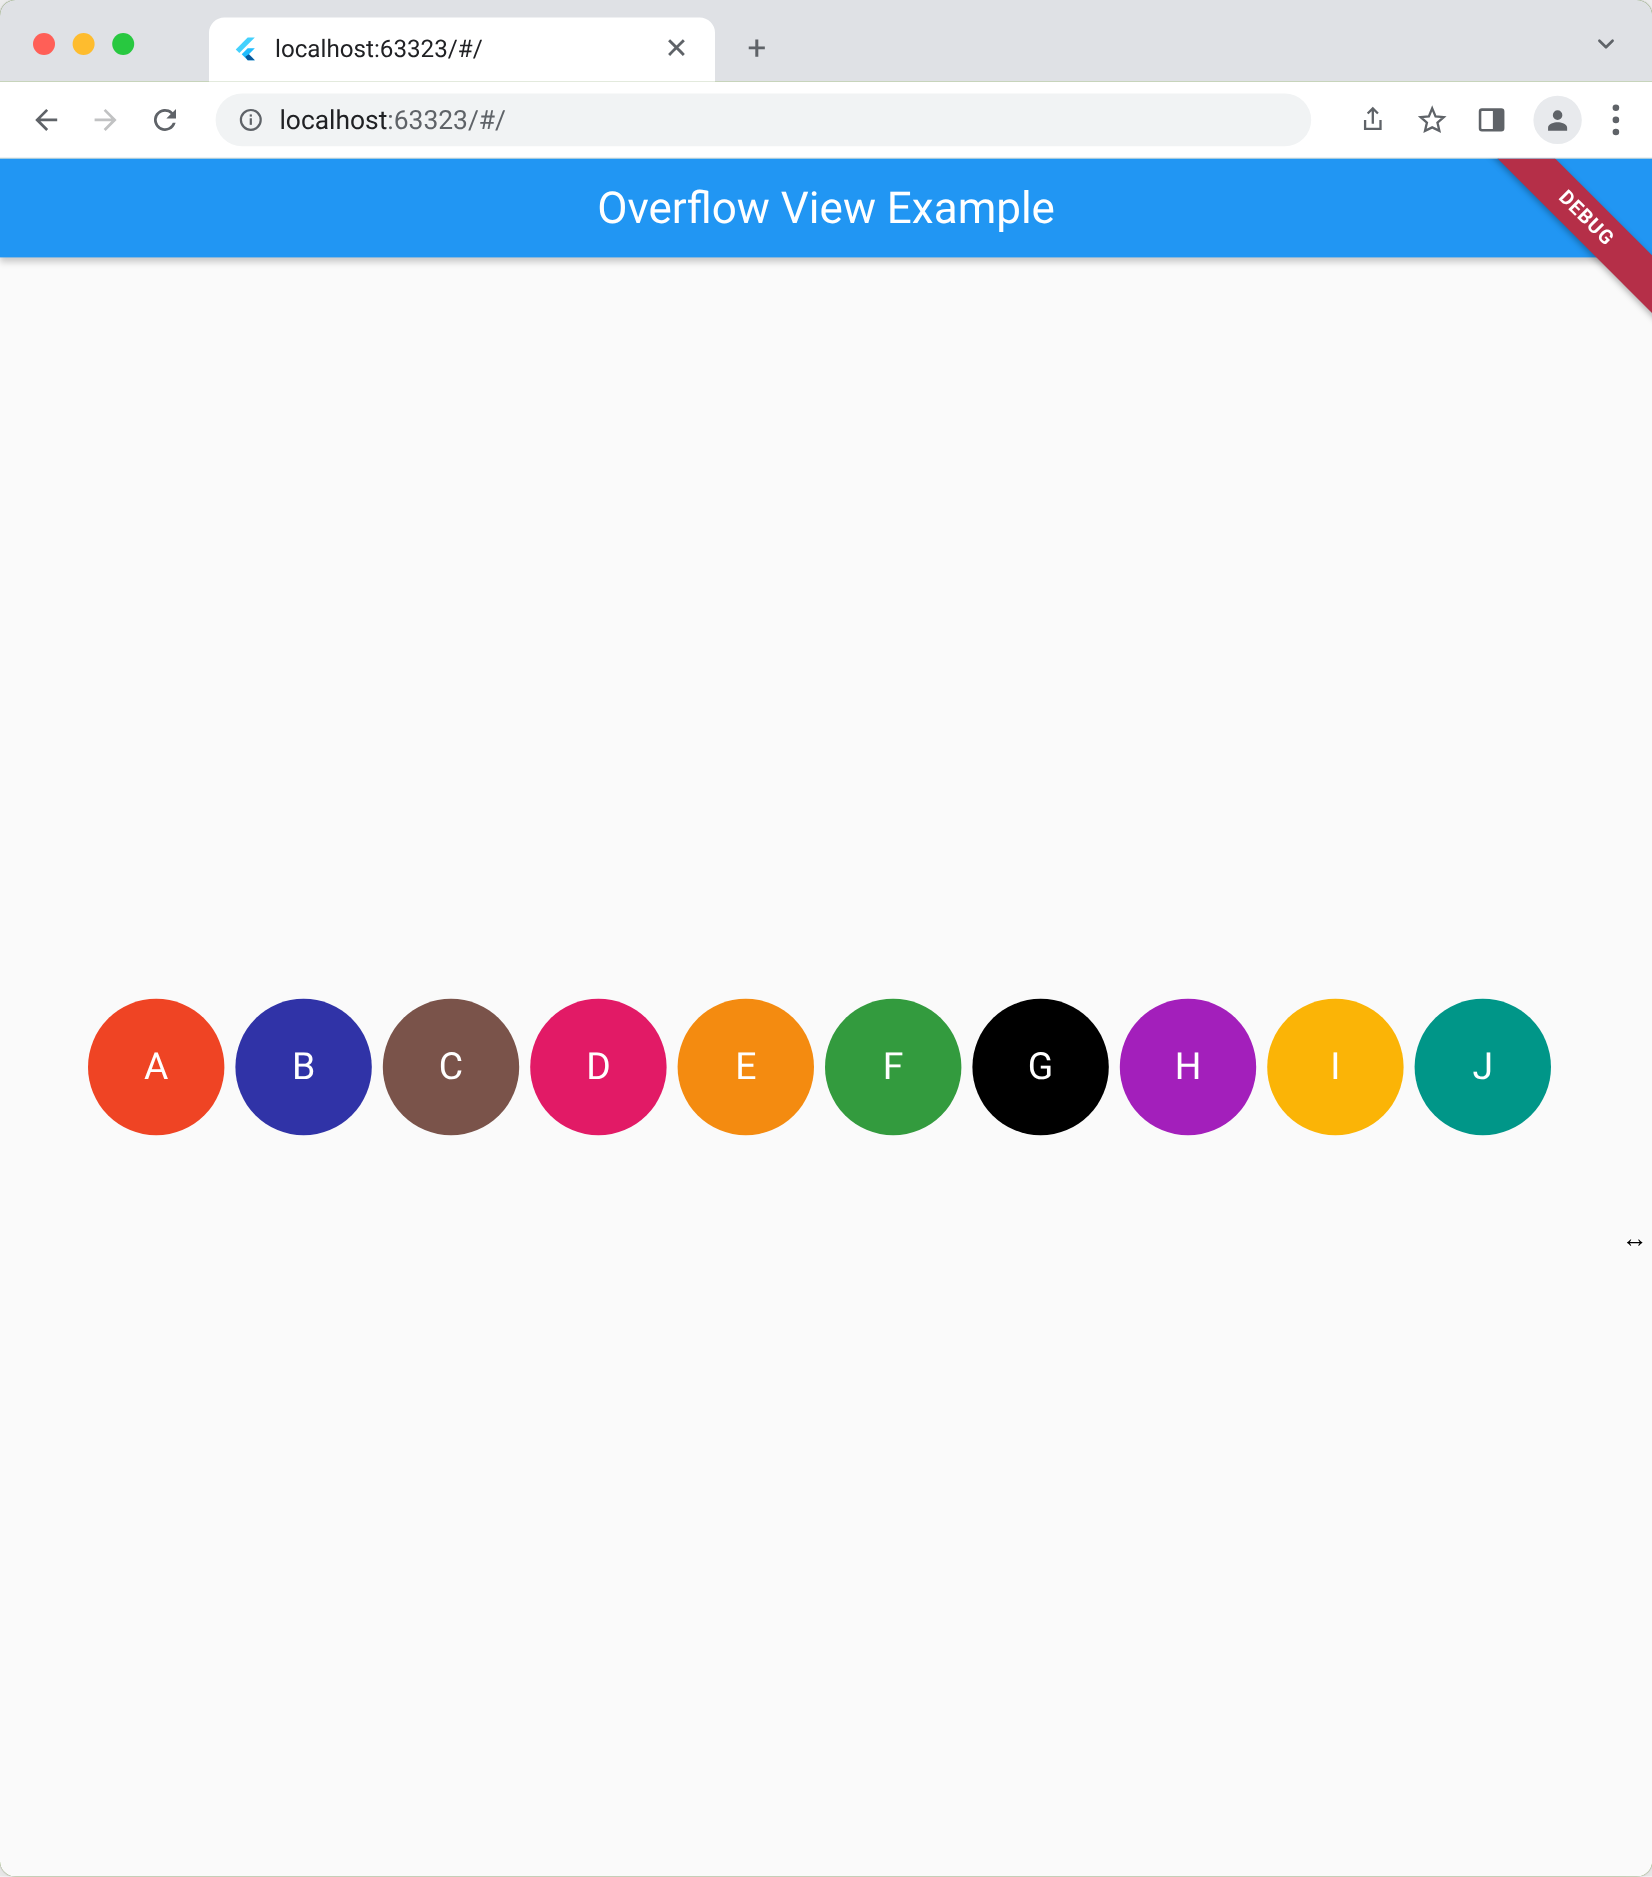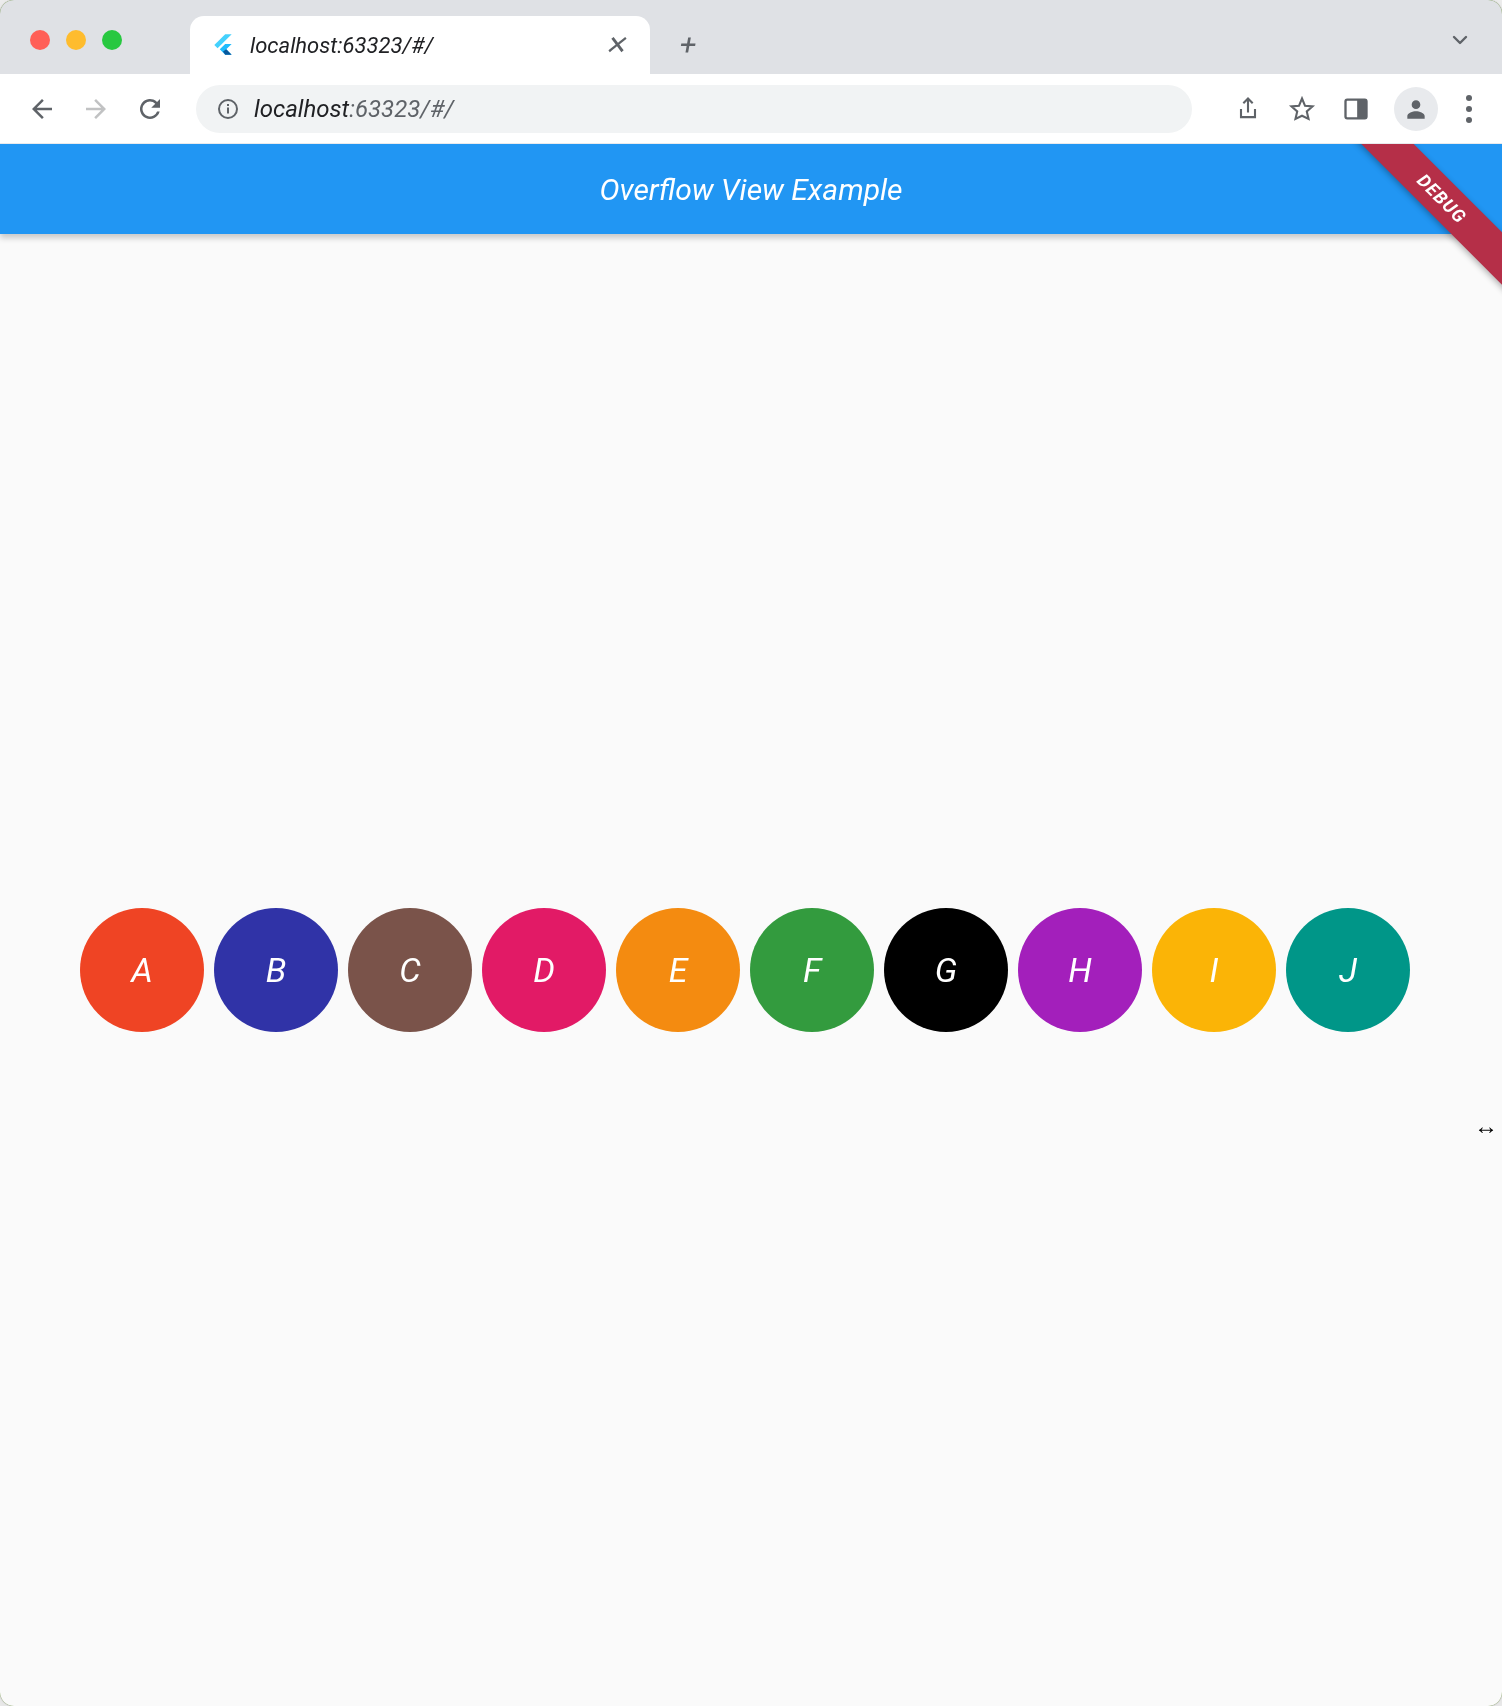--- a/index.html
+++ b/index.html
@@ -13,21 +13,20 @@
     .browser-window {
       width: 1502px;
       height: 1706px;
       background: #4d7c0f;
       border-radius: 14px;
       box-shadow: 0 0 0 1px rgba(0,0,0,0.08), 0 4px 20px rgba(0,0,0,0.1);
       overflow: hidden;
       display: flex;
       flex-direction: column;
       position: relative;
-      font-style: italic;
     }
     
     .titlebar {
       height: 74px;
       background: #dfe1e5;
       display: flex;
       align-items: flex-end;
       padding-left: 20px;
       position: relative;
     }
@@ -121,21 +120,21 @@
       position:relative;
       overflow:hidden;
     }
     .appbar {
       height: 90px;
       background:#2196f3;
       display:flex;
       align-items:center;
       justify-content:center;
       color:#fff;
-      font-size:30px;
+      font-size:40px;
       font-weight:400;
       box-shadow: 0 4px 6px rgba(0,0,0,0.2);
       position:relative;
       z-index:1;
     }
     .debug-banner {
       position:absolute;
       top:0; right:0;
       width:160px; height:160px;
       overflow:hidden;

